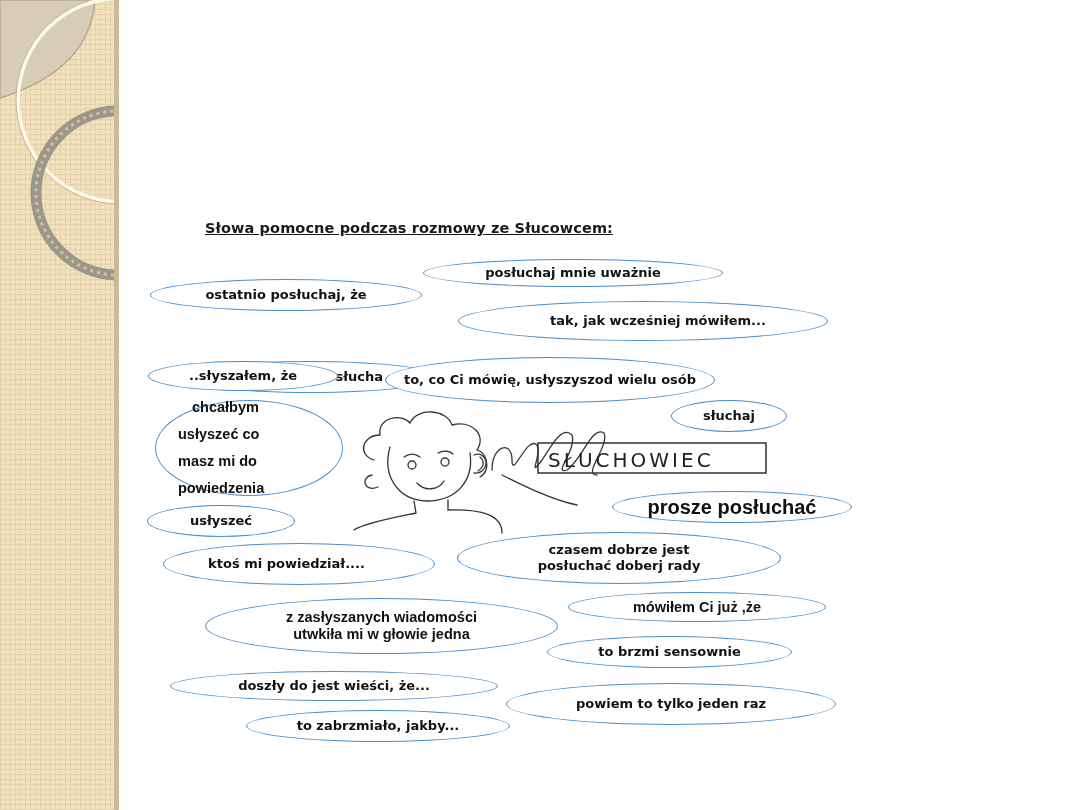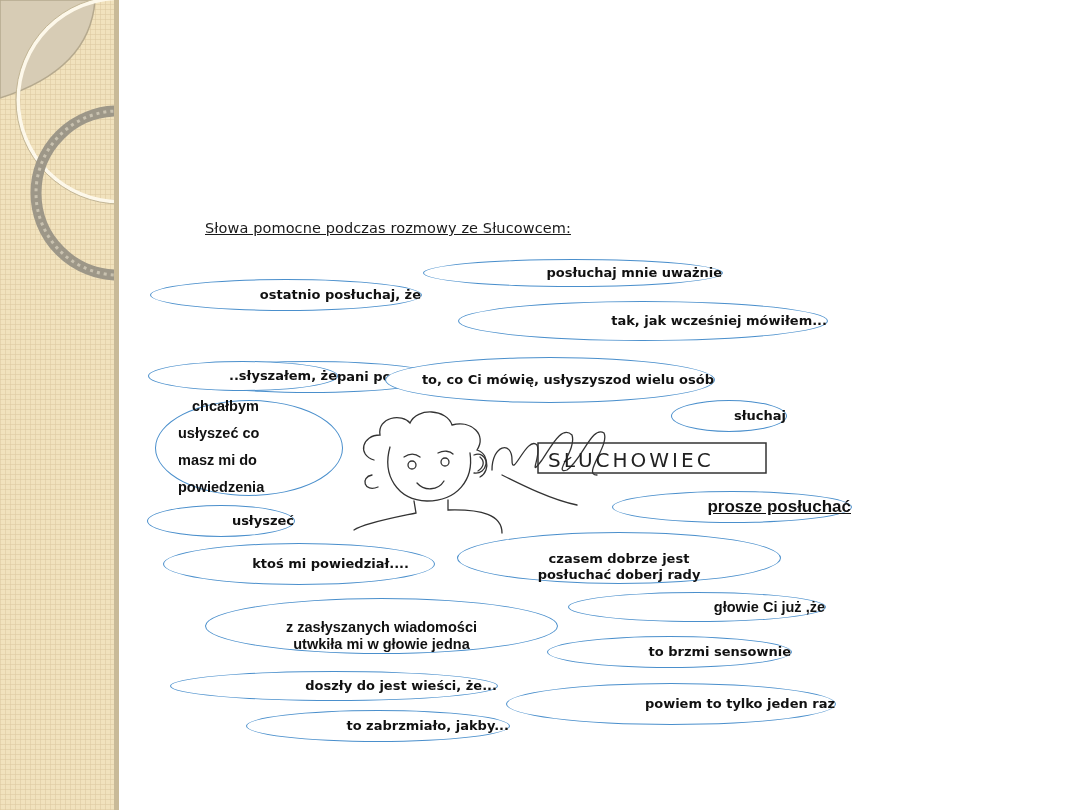--- a/index.html
+++ b/index.html
@@ -16,28 +16,28 @@
       repeating-linear-gradient(90deg, rgba(220,200,160,0.55) 0 1px, transparent 1px 5px);
     border-right: 5px solid #c9ba98;
     overflow: hidden;
   }
   .deco-svg { position: absolute; left: 0; top: 0; }
   .slide {
     position: absolute; left: 119px; top: 0; width: 961px; height: 810px;
   }
   .title {
     position: absolute; left: 205px; top: 220px;
-    font-family: "DejaVu Sans", sans-serif; font-weight: normal;
+    font-family: "DejaVu Sans", sans-serif; font-weight: bold;
     font-size: 14.5px; color: #1a1a1a; text-decoration: underline;
     letter-spacing: 0.1px;
   }
   .bubble {
     position: absolute; box-sizing: border-box;
     border: 1.5px solid #4a8fcc; border-radius: 50%;
-    display: flex; align-items: center; justify-content: flex-end;
+    display: flex; align-items: center; justify-content: center;
     text-align: center; color: #111;
     font-family: "DejaVu Sans", sans-serif; font-weight: bold;
     font-size: 13px; line-height: 16px; white-space: nowrap;
     background: #fff;
   }
   .bubble.left { text-align: left; }
   .bubble.arial { font-family: "Liberation Sans", sans-serif; font-size: 14.5px; line-height: 15px; }
   .drawing { position: absolute; left: 350px; top: 398px; }
 </style>
 </head>
@@ -109,34 +109,34 @@
 
     <path d="M140,65 C140,40 160,35 160,55 C160,75 175,30 185,40 C190,50 175,75 190,55 C200,40 210,20 220,30 C225,45 200,70 215,65 C230,55 240,20 252,28 C258,40 230,70 245,70"></path>
     <path d="M150,70 C170,80 200,95 225,100"></path>
 
     <rect x="186" y="38" width="228" height="30" stroke-width="1.5"></rect>
   </g>
   <text x="196" y="62" font-family="DejaVu Sans, sans-serif" font-size="20" fill="#222" letter-spacing="3">SŁUCHOWIEC</text>
 </svg>
 
 <div class="bubble" style="left:612px;top:491px;width:240px;height:32px;">
-  <span style="font-family:'Liberation Sans',sans-serif;font-size:17px;text-decoration:underline;">prosze posłuchać</span>
+  <span style="font-family:'Liberation Sans',sans-serif;font-size:20px;">prosze posłuchać</span>
 </div>
 <div class="bubble" style="left:147px;top:505px;width:148px;height:32px;">
   <span>usłyszeć</span>
 </div>
 <div class="bubble" style="left:163px;top:543px;width:272px;height:42px;">
   <span style="padding-right:25px;">ktoś mi powiedział....</span>
 </div>
 <div class="bubble" style="left:457px;top:532px;width:324px;height:52px;flex-direction:column;">
   <span>czasem dobrze jest</span>
   <span>posłuchać doberj rady</span>
 </div>
 <div class="bubble" style="left:568px;top:592px;width:258px;height:30px;">
-  <span style="font-family:'Liberation Sans',sans-serif;font-size:14.5px;">głowie Ci już ,że</span>
+  <span style="font-family:'Liberation Sans',sans-serif;font-size:14.5px;">mówiłem Ci już ,że</span>
 </div>
 <div class="bubble" style="left:205px;top:598px;width:353px;height:56px;flex-direction:column;">
   <span style="font-family:'Liberation Sans',sans-serif;font-size:14.5px;line-height:17px;">z zasłyszanych wiadomości</span>
   <span style="font-family:'Liberation Sans',sans-serif;font-size:14.5px;line-height:17px;">utwkiła mi w głowie jedna</span>
 </div>
 <div class="bubble" style="left:547px;top:636px;width:245px;height:32px;">
   <span>to brzmi sensownie</span>
 </div>
 <div class="bubble" style="left:170px;top:671px;width:328px;height:30px;">
   <span>doszły do jest wieści, że...</span>

